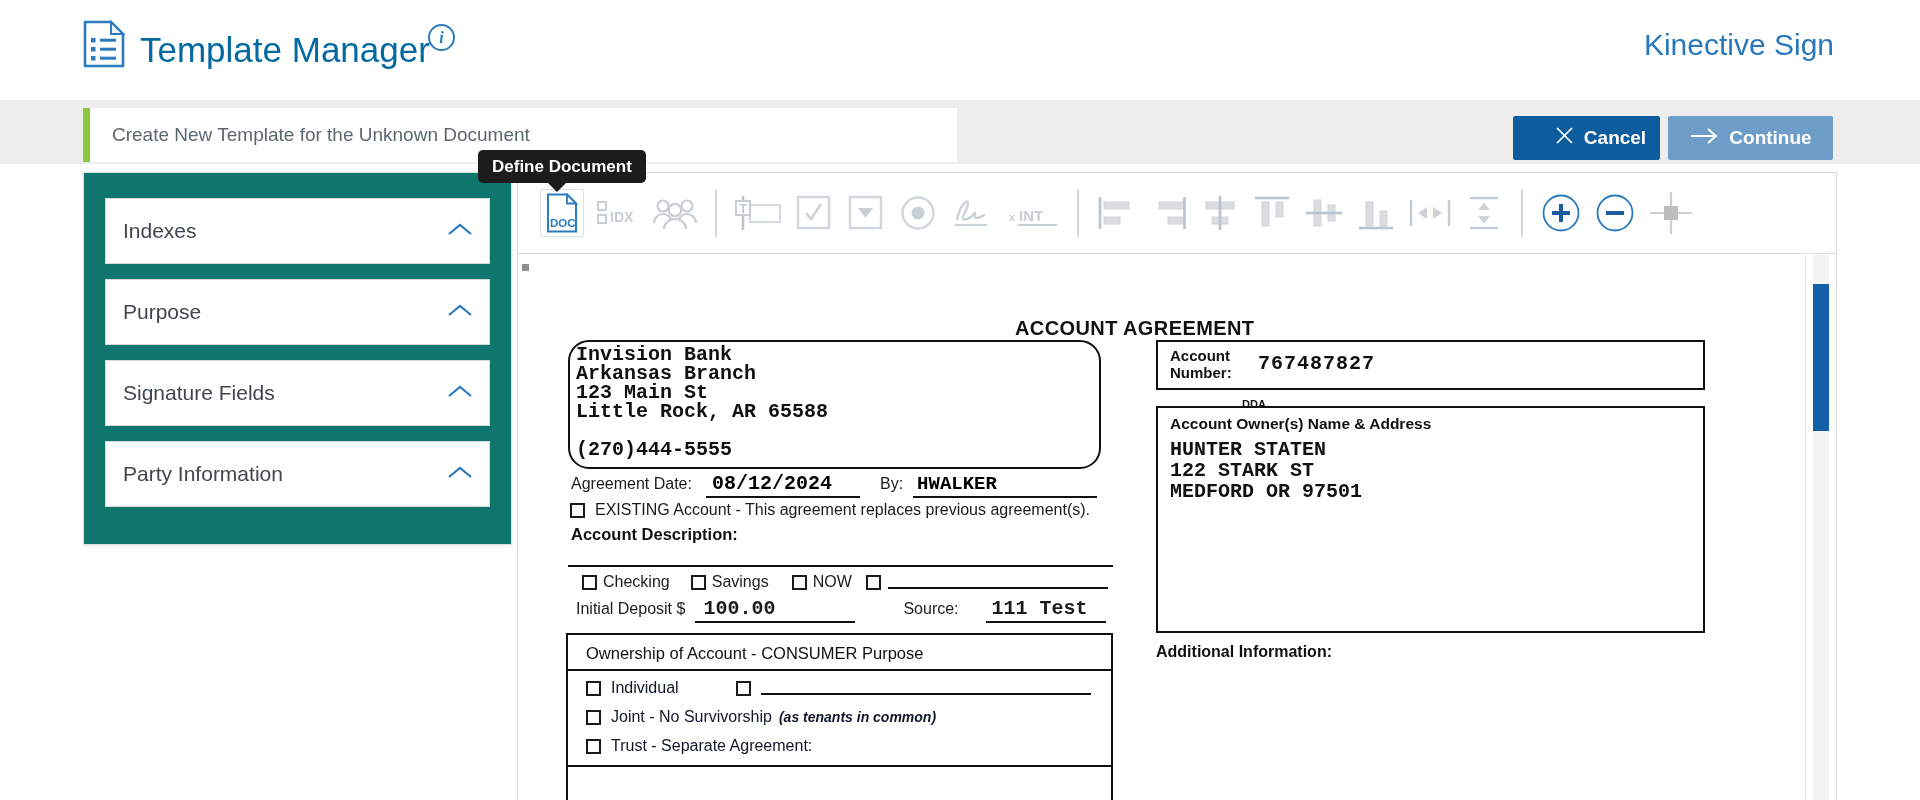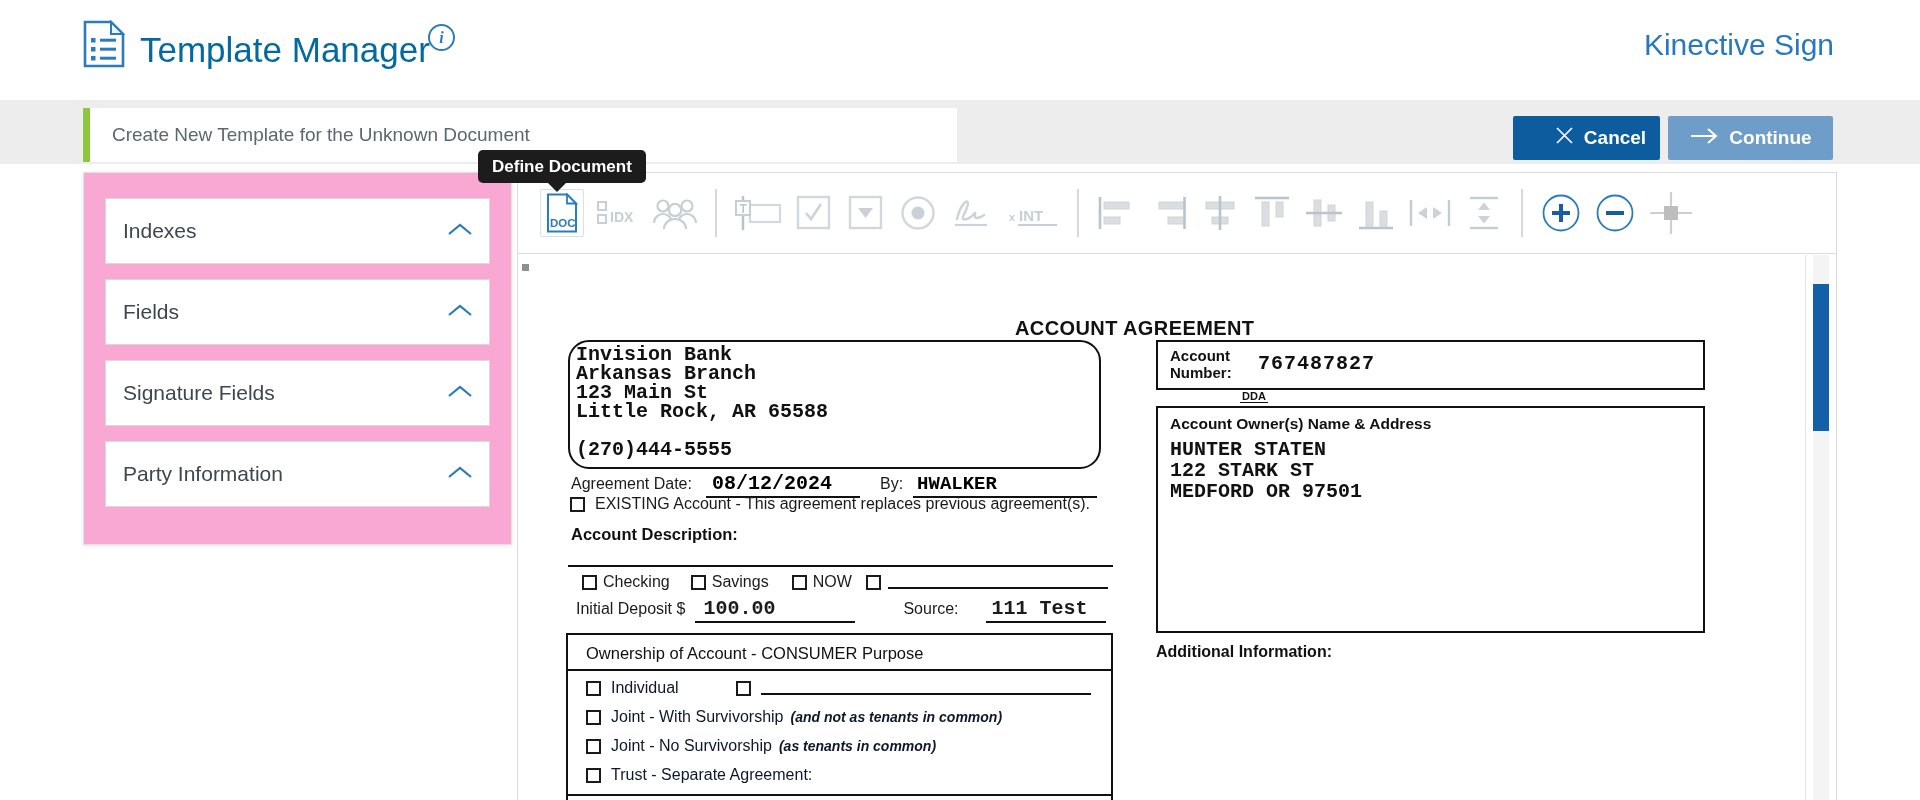--- a/index.html
+++ b/index.html
@@ -26,21 +26,21 @@
   .btn-cancel { left:1513px; width:147px; background:#0d5c9e;padding-left:28px; }
   .btn-continue { left:1668px; width:165px; background:#6f9dca; }
 
   
   .tooltip { position:absolute; left:478px; top:150px; height:33px; background:#1c1c1c; color:#fff;
              font-size:17px; font-weight:bold; line-height:33px; padding:0 14px; border-radius:5px; z-index:30; }
   .tooltip-arrow { position:absolute; left:70px; top:33px; width:0; height:0;
                    border-left:9px solid transparent; border-right:9px solid transparent; border-top:9px solid #1c1c1c; }
 
   
-  .sidebar { position:absolute; left:83px; top:172px; width:429px; height:373px; background:#f9a8d4;
+  .sidebar { position:absolute; left:83px; top:172px; width:429px; height:373px; background:#0f766e;
              border:1px solid #e2e2e2; box-shadow:0 1px 4px rgba(0,0,0,.10); }
   .acc-item { margin:15px 21px 0 21px; height:66px; border:1px solid #d9d9d9; background:#fff;
               display:flex; align-items:center; justify-content:space-between; padding:0 16px 0 17px; cursor:pointer; }
   .acc-item:first-child { margin-top:25px; }
   .acc-label { font-size:21px; color:#3f464c; }
 
   
   .workspace { position:absolute; left:517px; top:172px; width:1320px; height:640px; background:#fff;
                border:1px solid #d9d9d9; }
   .toolbar { position:absolute; left:0; top:0; width:100%; height:81px; border-bottom:1px solid #dcdcdc;
@@ -55,32 +55,32 @@
   .handle { position:absolute; left:4px; top:9px; width:7px; height:7px; background:#8f8f8f; }
   .doc-title { position:absolute; left:497px; top:62px; font-size:20px; font-weight:bold; letter-spacing:.4px; }
   .mono { font-family:"Liberation Mono","DejaVu Sans Mono",monospace; font-weight:bold; }
   .blackbox { position:absolute; border:2.5px solid #111; background:#fff; }
   .bank-box { left:50px; top:85px; width:533px; height:129px; padding:3px 0 0 6px;border-radius:21px; }
   .bank-line { font-size:20px; line-height:19px; height:19px; white-space:pre; }
   .acct-box { left:638px; top:85px; width:549px; height:50px; }
   .acct-label { position:absolute; left:12px; top:5px; font-size:15px; font-weight:bold; line-height:17px; }
   .acct-value { position:absolute; left:100px; top:10px; font-size:20px; letter-spacing:1px; }
   .dda { position:absolute; left:722px; top:135px; font-size:11px; font-weight:bold;
-         border-bottom:1.5px solid #111; padding:0 2px; }
+         border-bottom:1.5px solid #111; padding:8px 2px; }
   .owner-box { left:638px; top:151px; width:549px; height:227px; }
   .owner-header { position:absolute; left:12px; top:7px; font-size:15.5px; font-weight:bold; }
   .owner-lines { position:absolute; left:12px; top:31px; font-size:20px; line-height:21px; }
   .additional { position:absolute; left:638px; top:388px; font-size:16px; font-weight:bold; }
 
   .row-agreement { position:absolute; left:53px; top:217px; display:flex; align-items:baseline; font-size:16px; color:#1b1b1b; }
   .u-val { font-size:20px; border-bottom:2.5px solid #111; padding:0 28px 1px 6px; color:#000; }
   .u-val-by { font-size:19px; border-bottom:2.5px solid #111; padding:0 100px 1px 4px; color:#000; }
 
   .cbx { width:15px; height:15px; border:2px solid #1a1a1a; background:#fff; flex:none; display:inline-block; }
-  .row-existing { position:absolute; left:52px; top:240px; display:flex; align-items:center; font-size:16px; color:#1b1b1b; }
+  .row-existing { position:absolute; left:52px; top:246px; display:flex; align-items:center; font-size:16px; color:#1b1b1b; }
   .row-existing span { margin-left:10px; }
   .acct-desc { position:absolute; left:53px; top:270px; font-size:16.5px; font-weight:bold; }
   .thick-line { position:absolute; left:50px; top:310px; width:545px; border-top:2.5px solid #111; }
 
   .row-types { position:absolute; left:64px; top:318px; display:flex; align-items:center; font-size:16px; color:#1b1b1b; }
   .row-types .lbl { margin-left:6px; }
   .row-types .c2 { margin-left:21px; } .row-types .c3 { margin-left:23px; } .row-types .c4 { margin-left:14px; }
   .type-underline { margin-left:7px; width:220px; height:13px; border-bottom:2.5px solid #111; }
 
   .row-deposit { position:absolute; left:58px; top:342px; display:flex; align-items:baseline; font-size:16px; color:#1b1b1b; }
@@ -150,21 +150,21 @@
 </div>
 
 <div class="sidebar">
   <div class="acc-item">
     <span class="acc-label">Indexes</span>
     <span><svg width="26" height="14" viewBox="0 0 26 14">
           <polyline points="2,12 13,3 24,12" fill="none" stroke="#2b7bbd" stroke-width="2.2"></polyline>
         </svg></span>
   </div>
   <div class="acc-item">
-    <span class="acc-label">Fields</span>
+    <span class="acc-label">Purpose</span>
     <span><svg width="26" height="14" viewBox="0 0 26 14">
           <polyline points="2,12 13,3 24,12" fill="none" stroke="#2b7bbd" stroke-width="2.2"></polyline>
         </svg></span>
   </div>
   <div class="acc-item">
     <span class="acc-label">Signature Fields</span>
     <span><svg width="26" height="14" viewBox="0 0 26 14">
           <polyline points="2,12 13,3 24,12" fill="none" stroke="#2b7bbd" stroke-width="2.2"></polyline>
         </svg></span>
   </div>
@@ -390,25 +390,20 @@
       <span class="mono src-val">111 Test</span>
     </div>
 
     <div class="own-box">
       <div class="own-header">Ownership of Account - CONSUMER Purpose</div>
       <div class="own-row">
         <span class="cbx"></span>
         <span class="lbl">Individual</span>
         <span class="cbx ind-cb2"></span>
         <span class="ind-underline"></span>
-      </div>
-      <div class="own-row">
-        <span class="cbx"></span>
-        <span class="lbl">Joint - With Survivorship</span>
-        <span class="own-note">(and not as tenants in common)</span>
       </div>
       <div class="own-row">
         <span class="cbx"></span>
         <span class="lbl">Joint - No Survivorship</span>
         <span class="own-note">(as tenants in common)</span>
       </div>
       <div class="own-row">
         <span class="cbx"></span>
         <span class="lbl">Trust - Separate Agreement:</span>
       </div>

